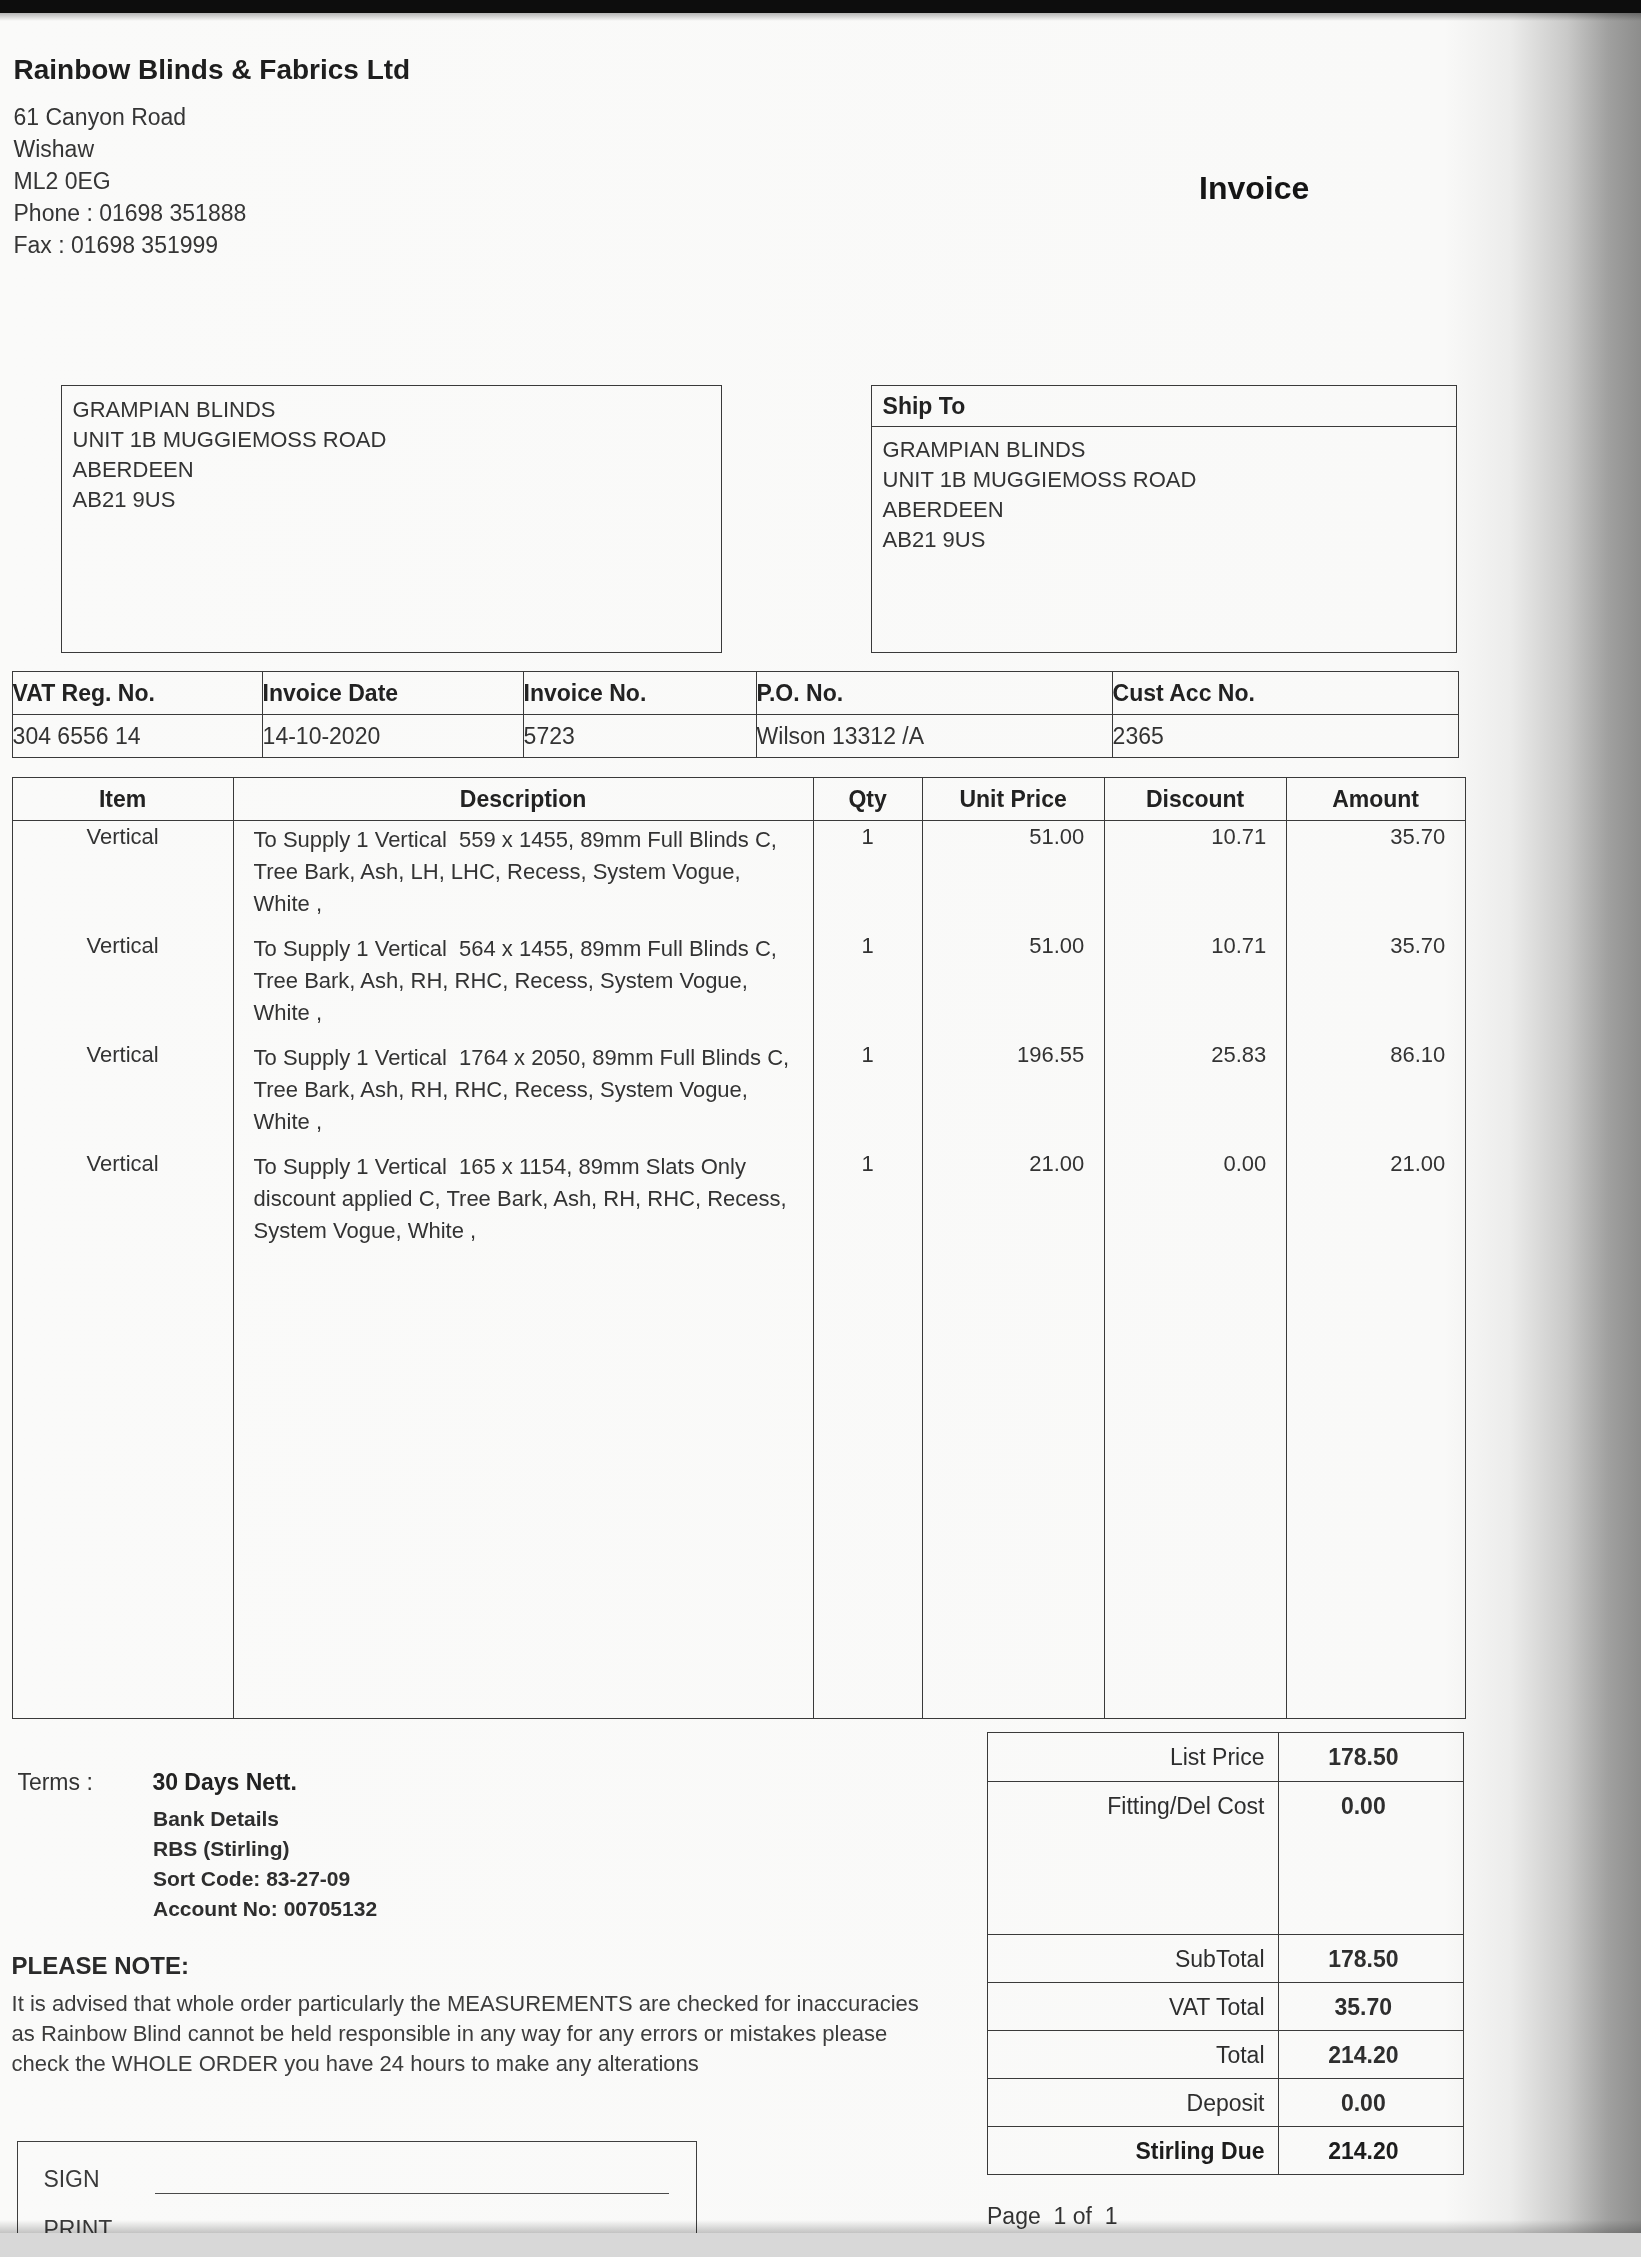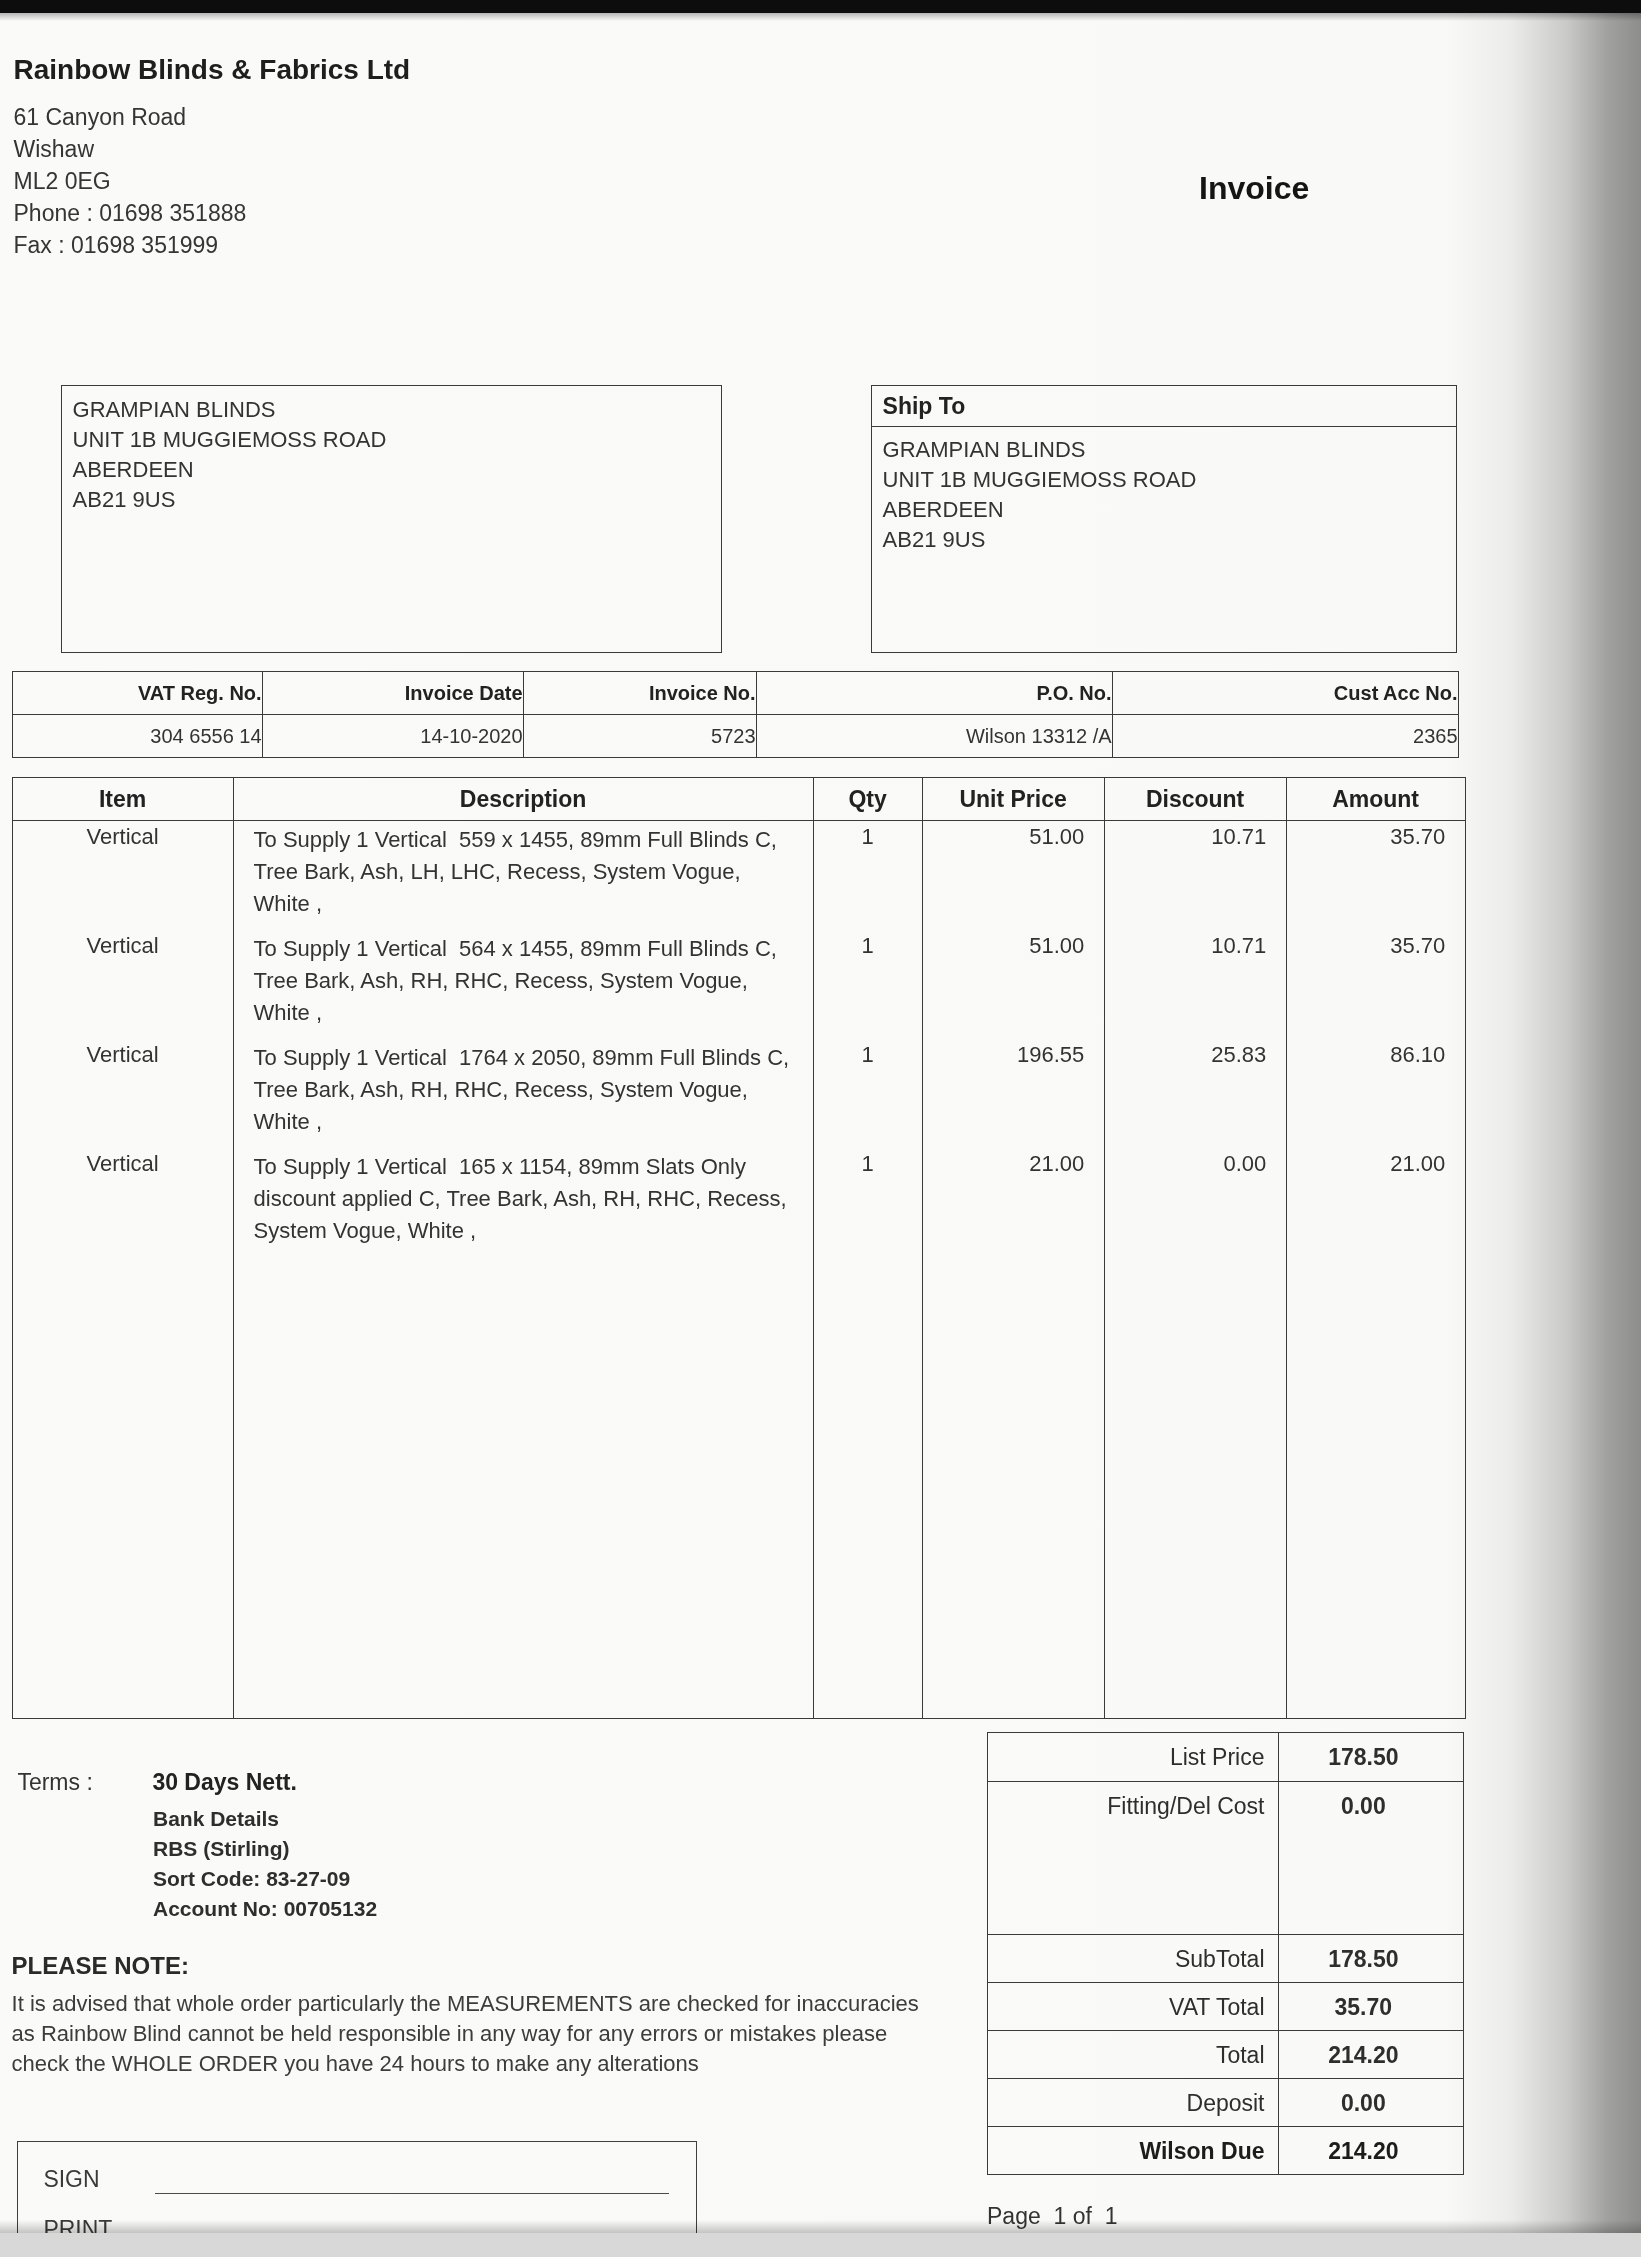--- a/index.html
+++ b/index.html
@@ -28,21 +28,21 @@
 
   
   .addr-box { position:absolute; top:385px; height:268px; border:1.9px solid #3a3a3a; }
   .addr-box.invoice-to { left:61px; width:661px; }
   .addr-box.ship-to { left:871px; width:586px; }
   .addr-box .label { font-size:23px; font-weight:bold; padding:6.8px 0 5.8px 10.6px; border-bottom:1.9px solid #3a3a3a; color:#222; }
   .addr-box .body { padding:8.7px 0 0 10.6px; font-size:22px; line-height:30px; color:#333; }
 
   
   .info-table { position:absolute; left:11.6px; top:671px; border-collapse:collapse; table-layout:fixed; }
-  .info-table th, .info-table td { border:1.9px solid #3a3a3a; text-align:right; font-size:20px; height:43px;padding-left:14px; }
+  .info-table th, .info-table td { border:1.9px solid #3a3a3a; text-align:left; font-size:23px; height:43px; }
   .info-table th { font-weight:bold; color:#222; }
   .info-table td { font-weight:normal; color:#333; }
 
   
   .items-table { position:absolute; left:11.6px; top:777px; border-collapse:collapse; table-layout:fixed; }
   .items-table th { border:1.9px solid #3a3a3a; font-size:23px; font-weight:bold; height:43px; color:#222; }
   .items-table td { border-left:1.9px solid #3a3a3a; border-right:1.9px solid #3a3a3a; vertical-align:top; font-size:22px; color:#333; }
   .items-table tr.line-row { height:109px; }
   .items-table tr.line-row td { padding-top:3px; }
   .items-table td.c-item { text-align:center; }
@@ -238,21 +238,21 @@
     </div>
     <div class="trow">
       <div class="tlabel">Total</div>
       <div class="tvalue">214.20</div>
     </div>
     <div class="trow">
       <div class="tlabel">Deposit</div>
       <div class="tvalue">0.00</div>
     </div>
     <div class="trow bold">
-      <div class="tlabel">Wilson Due</div>
+      <div class="tlabel">Stirling Due</div>
       <div class="tvalue">214.20</div>
     </div>
   </div>
 
   <div class="sign-box">
     <div class="sign-row">
       <div class="lbl">SIGN</div>
       <div class="line"></div>
     </div>
     <div class="sign-row second">

